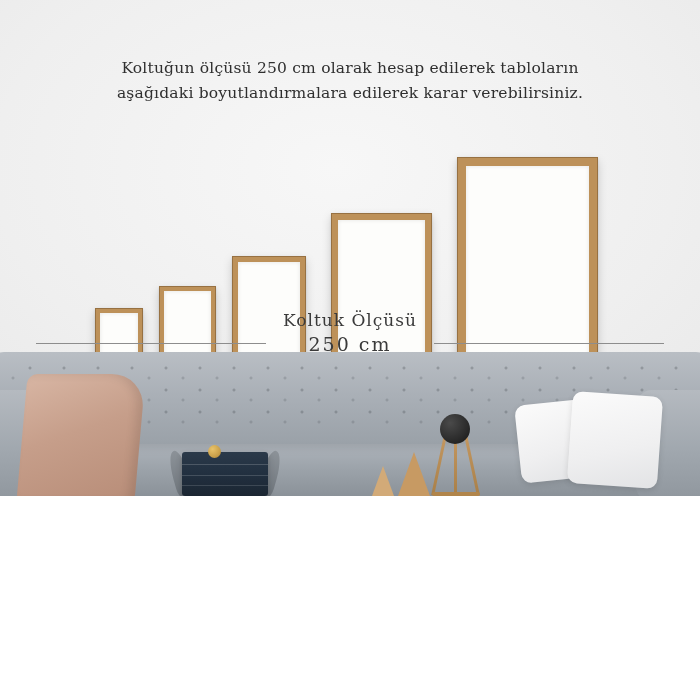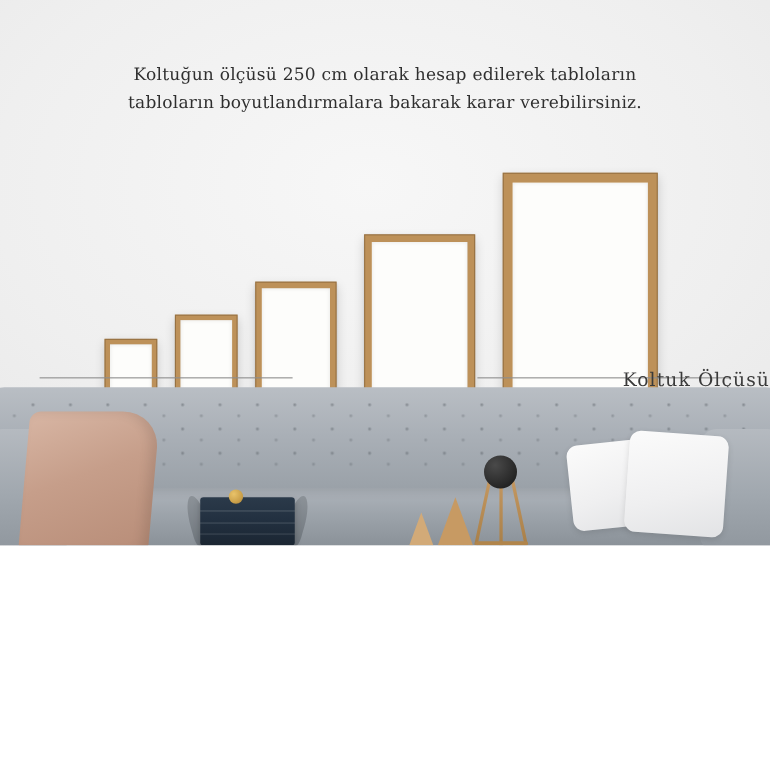--- a/index.html
+++ b/index.html
@@ -87,21 +87,21 @@
     font-weight: 700;
     white-space: nowrap;
   }
 
   
   .caption {
     position: absolute;
     left: 0;
     bottom: 138px;
     width: 700px;
-    text-align: right;
+    text-align: center;
     color: #3a3a3a;
     font-family: "DejaVu Serif", serif;
     font-size: 17px;
     line-height: 1.35;
     letter-spacing: 1px;
   }
   .caption .c2 { font-size: 19px; letter-spacing: 2px; }
 
   .rule {
     position: absolute;
@@ -282,21 +282,21 @@
   }
 </style>
 </head>
 <body>
 
 <div class="stage">
   <div class="wall"></div>
 
   <div class="headline">
     <span class="l">Koltuğun ölçüsü 250 cm olarak hesap edilerek tabloların</span>
-    <span class="l">tabloların boyutlandırmalara bakarak karar verebilirsiniz.</span>
+    <span class="l">aşağıdaki boyutlandırmalara edilerek karar verebilirsiniz.</span>
   </div>
 
   <div class="frames">
 
     <div class="frame" style="left:95px; width:48px; height:68px; padding:5px;">
       <div class="mat" style="left:5px;top:5px;right:5px;bottom:5px;"></div>
       <div class="edge"></div>
     </div>
     <div class="label" style="left:95px; width:48px; font-size:9.5px;">17x23</div>
 
@@ -322,20 +322,21 @@
       <div class="mat" style="left:9px;top:9px;right:9px;bottom:9px;"></div>
       <div class="edge"></div>
     </div>
     <div class="label" style="left:457px; width:141px; font-size:16px;">50x70</div>
   </div>
 
   <div class="rule left"></div>
   <div class="rule right"></div>
   <div class="caption">
     <div class="c1">Koltuk Ölçüsü</div>
+    <div class="c2">250 cm</div>
   </div>
 
   <div class="scene">
     <div class="sofa-back">
       <div class="tufting"></div>
       <div class="tufting b"></div>
     </div>
     <div class="seat"></div>
     <div class="arm-l"></div>
     <div class="arm-r"></div>

